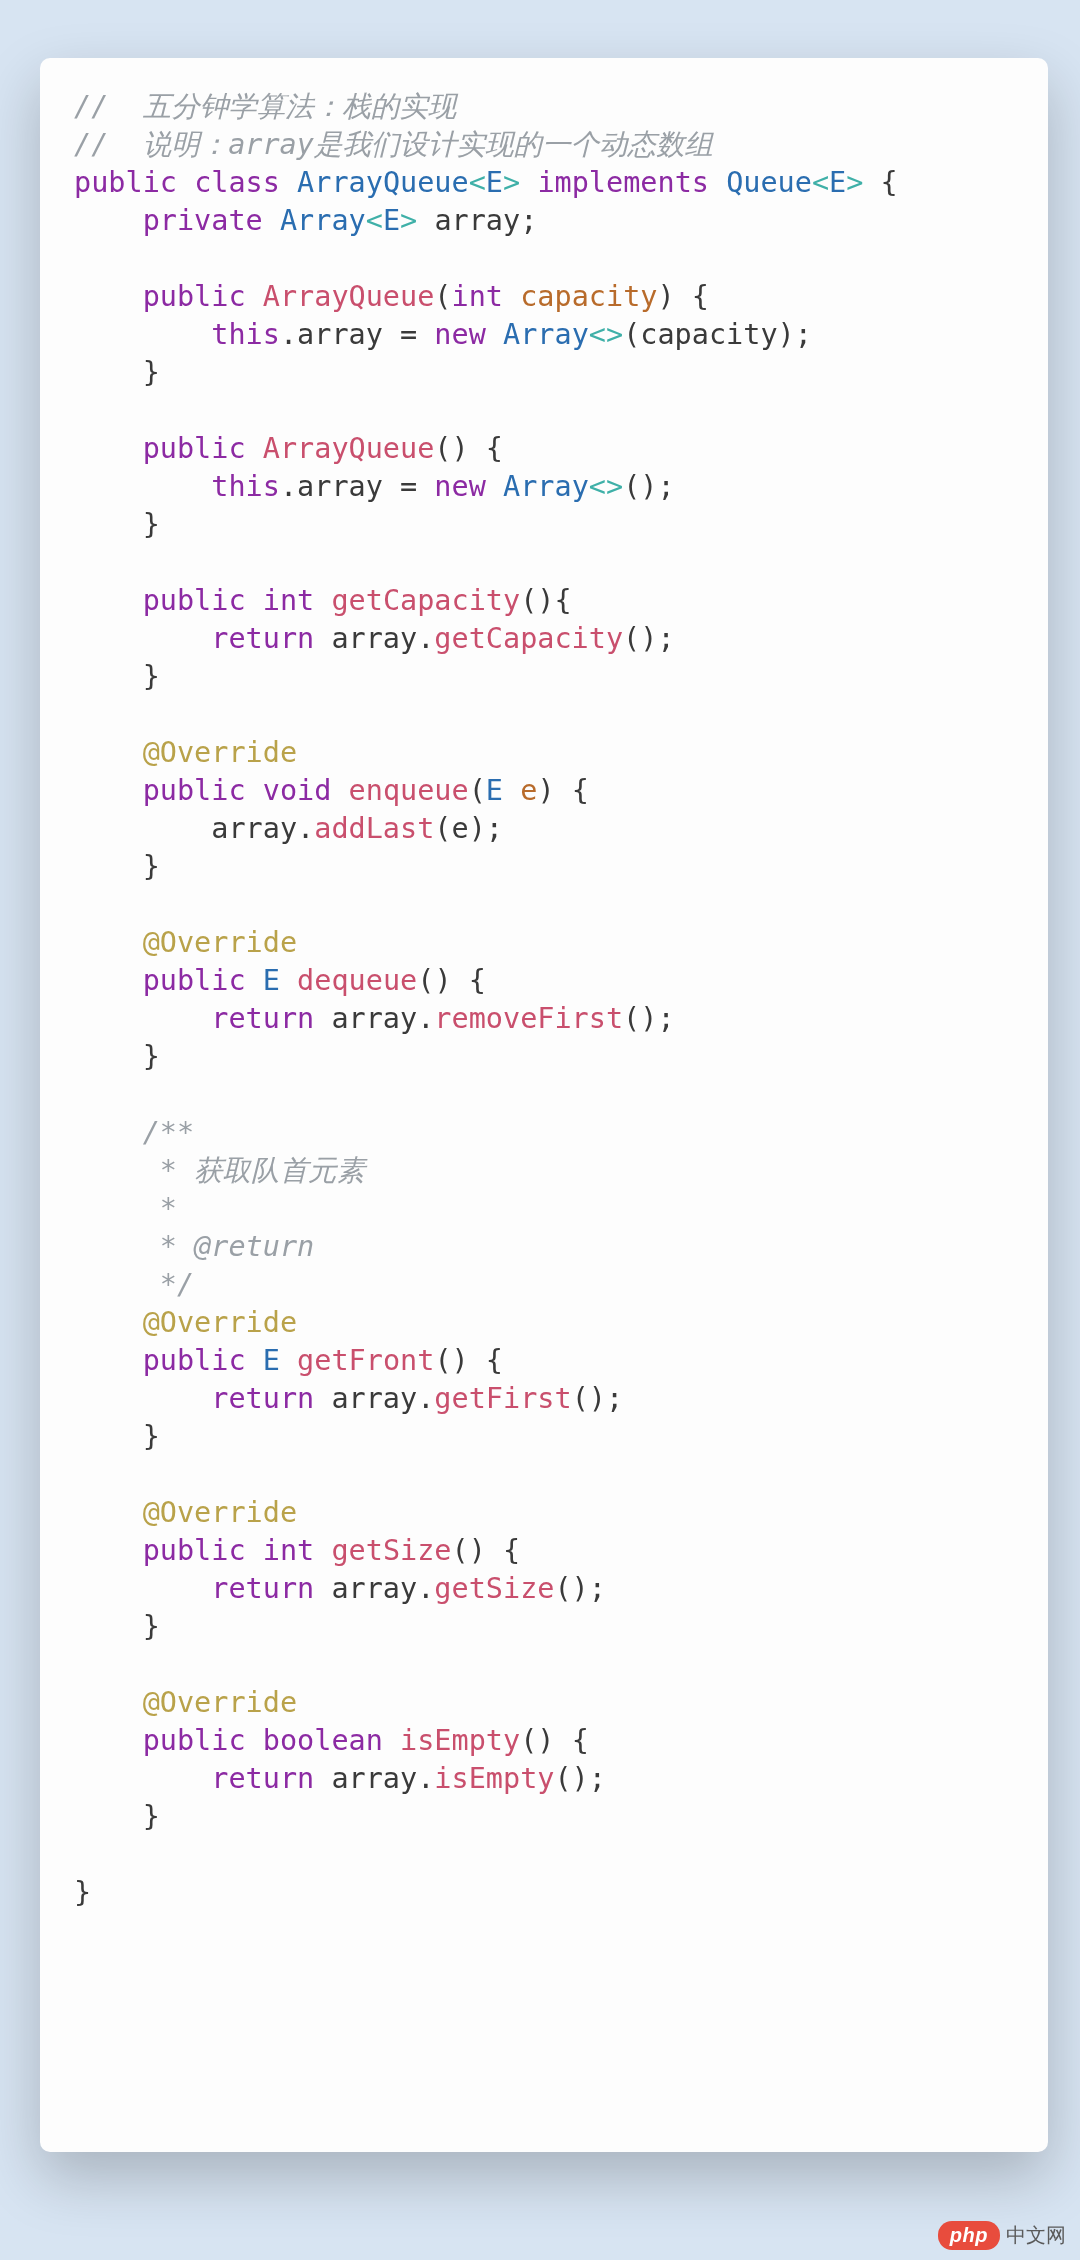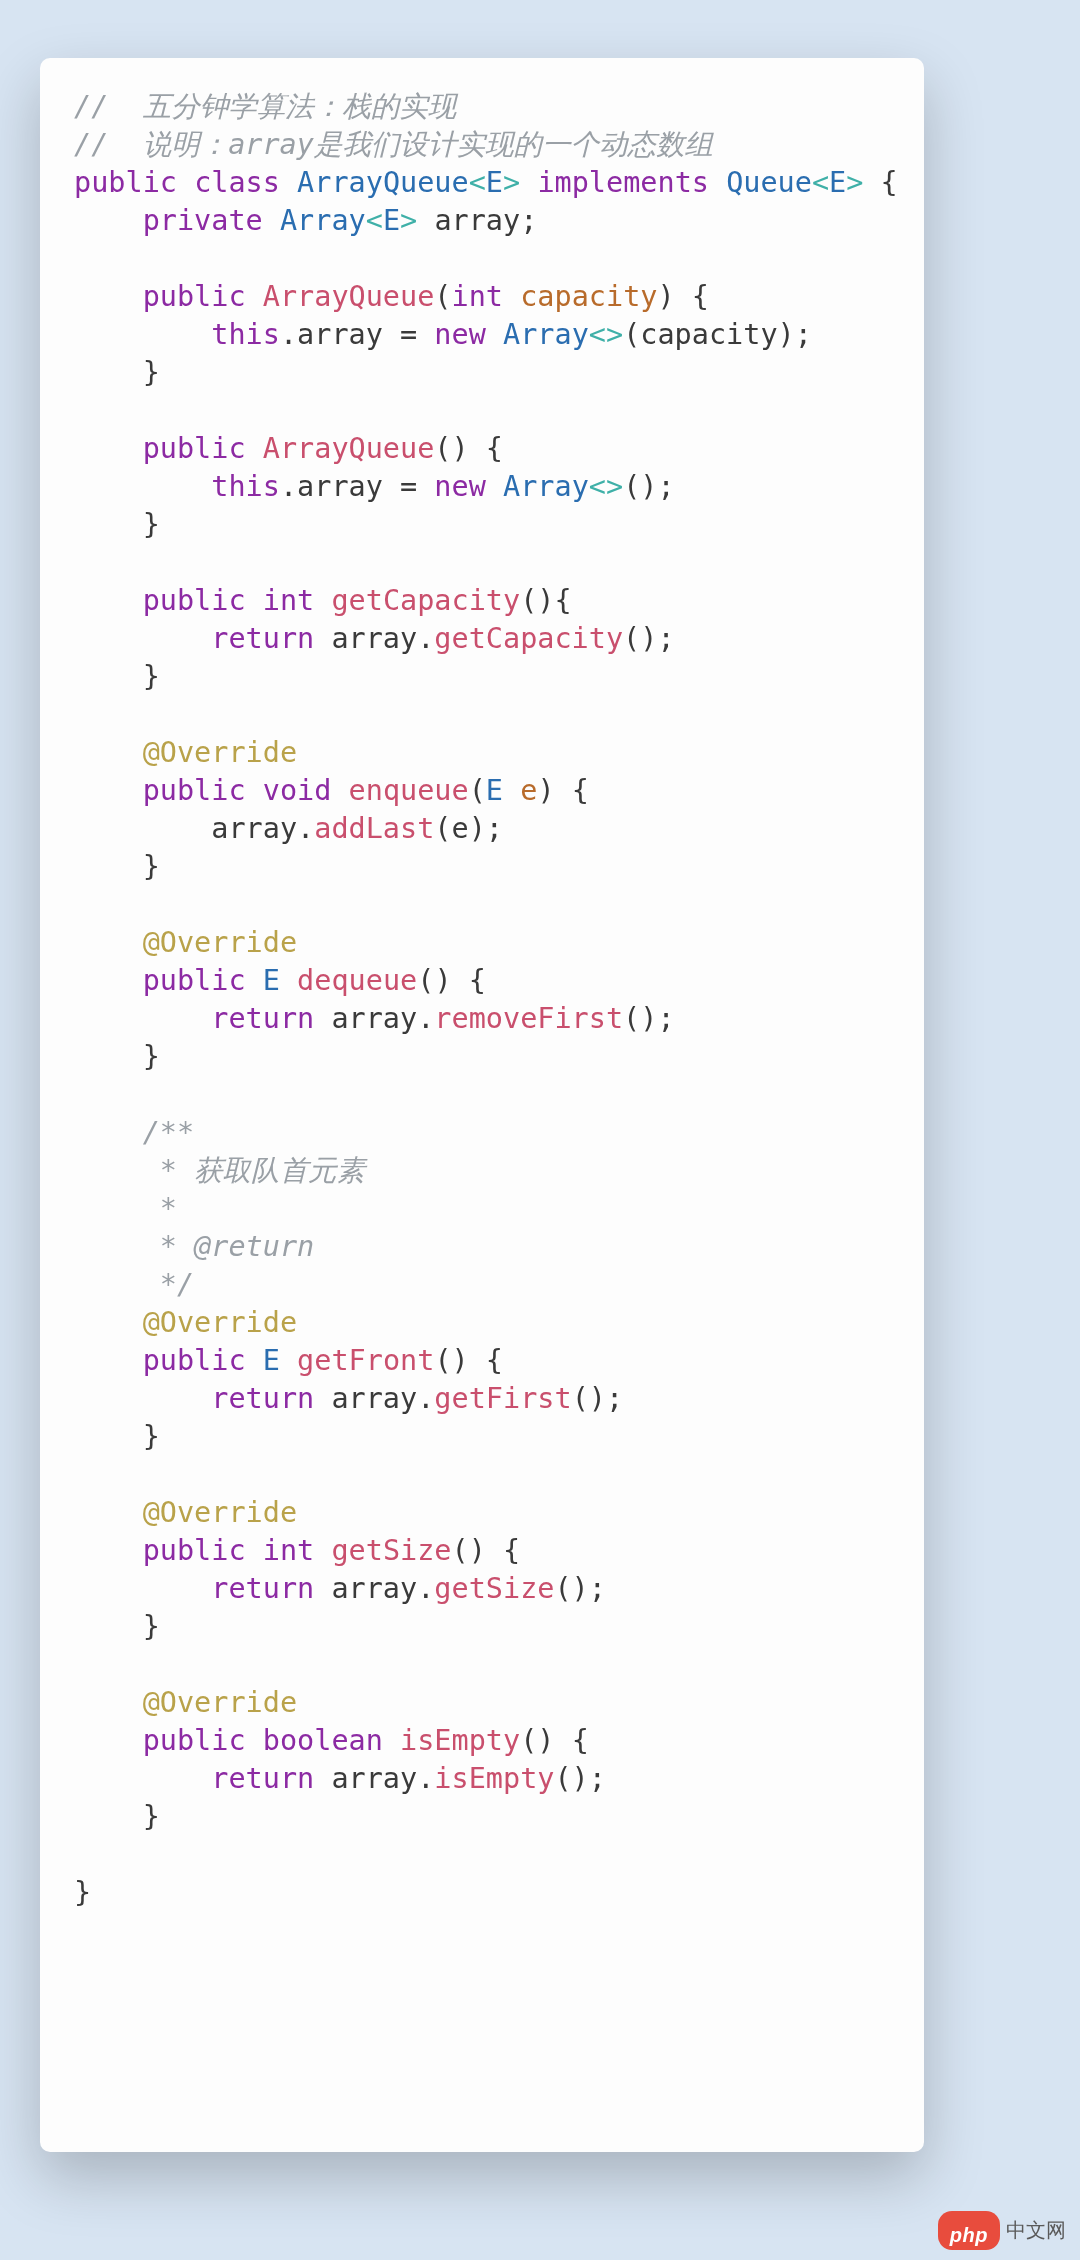--- a/index.html
+++ b/index.html
@@ -6,21 +6,21 @@
   html, body { width: 1080px; height: 2260px; }
   body {
     background: #d7e4f2;
     font-family: "SF Mono", "Menlo", "Consolas", "DejaVu Sans Mono", monospace;
     position: relative;
   }
   .card {
     position: absolute;
     left: 40px;
     top: 58px;
-    width: 884px;
+    width: 1008px;
     height: 2094px;
     background: #fdfdfd;
     border-radius: 10px;
     box-shadow: 0 25px 60px rgba(0,0,0,0.22);
     padding: 30px 10px 30px 34px;
   }
   pre.code {
     font-family: "SF Mono", "Menlo", "Consolas", "DejaVu Sans Mono", monospace;
     font-size: 28.5px;
     line-height: 38px;
@@ -43,21 +43,21 @@
     display: flex;
     align-items: center;
     gap: 6px;
   }
   .wm-pill {
     background: #e84c3d;
     color: #fff;
     font-family: Arial, sans-serif;
     font-size: 20px;
     font-weight: 600;
-    padding: 13px 12px 3px 12px;
+    padding: 3px 12px 3px 12px;
     border-radius: 14px;
     font-style: italic;
     letter-spacing: 0.5px;
   }
   .wm-text {
     font-family: "PingFang SC", "Microsoft YaHei", sans-serif;
     font-size: 20px;
     color: #5a5a5a;
     font-weight: 500;
     text-align: center;

